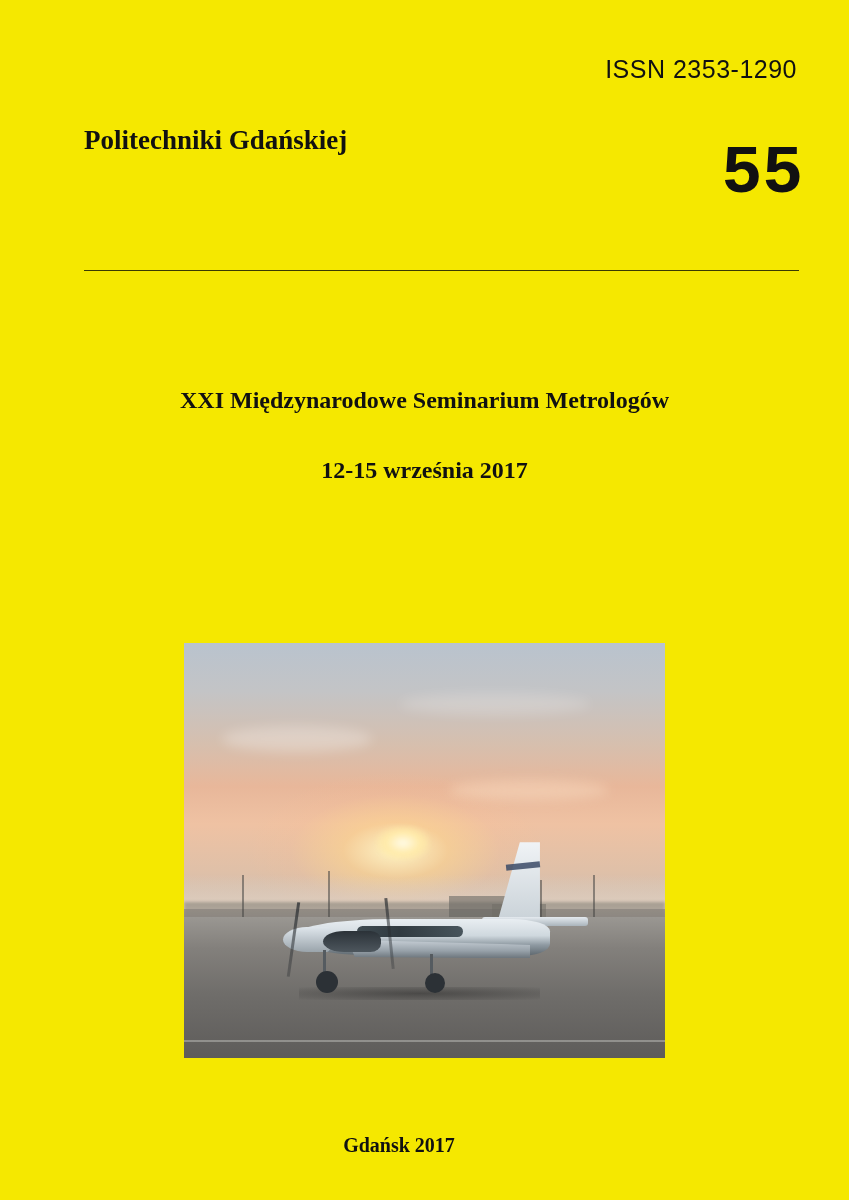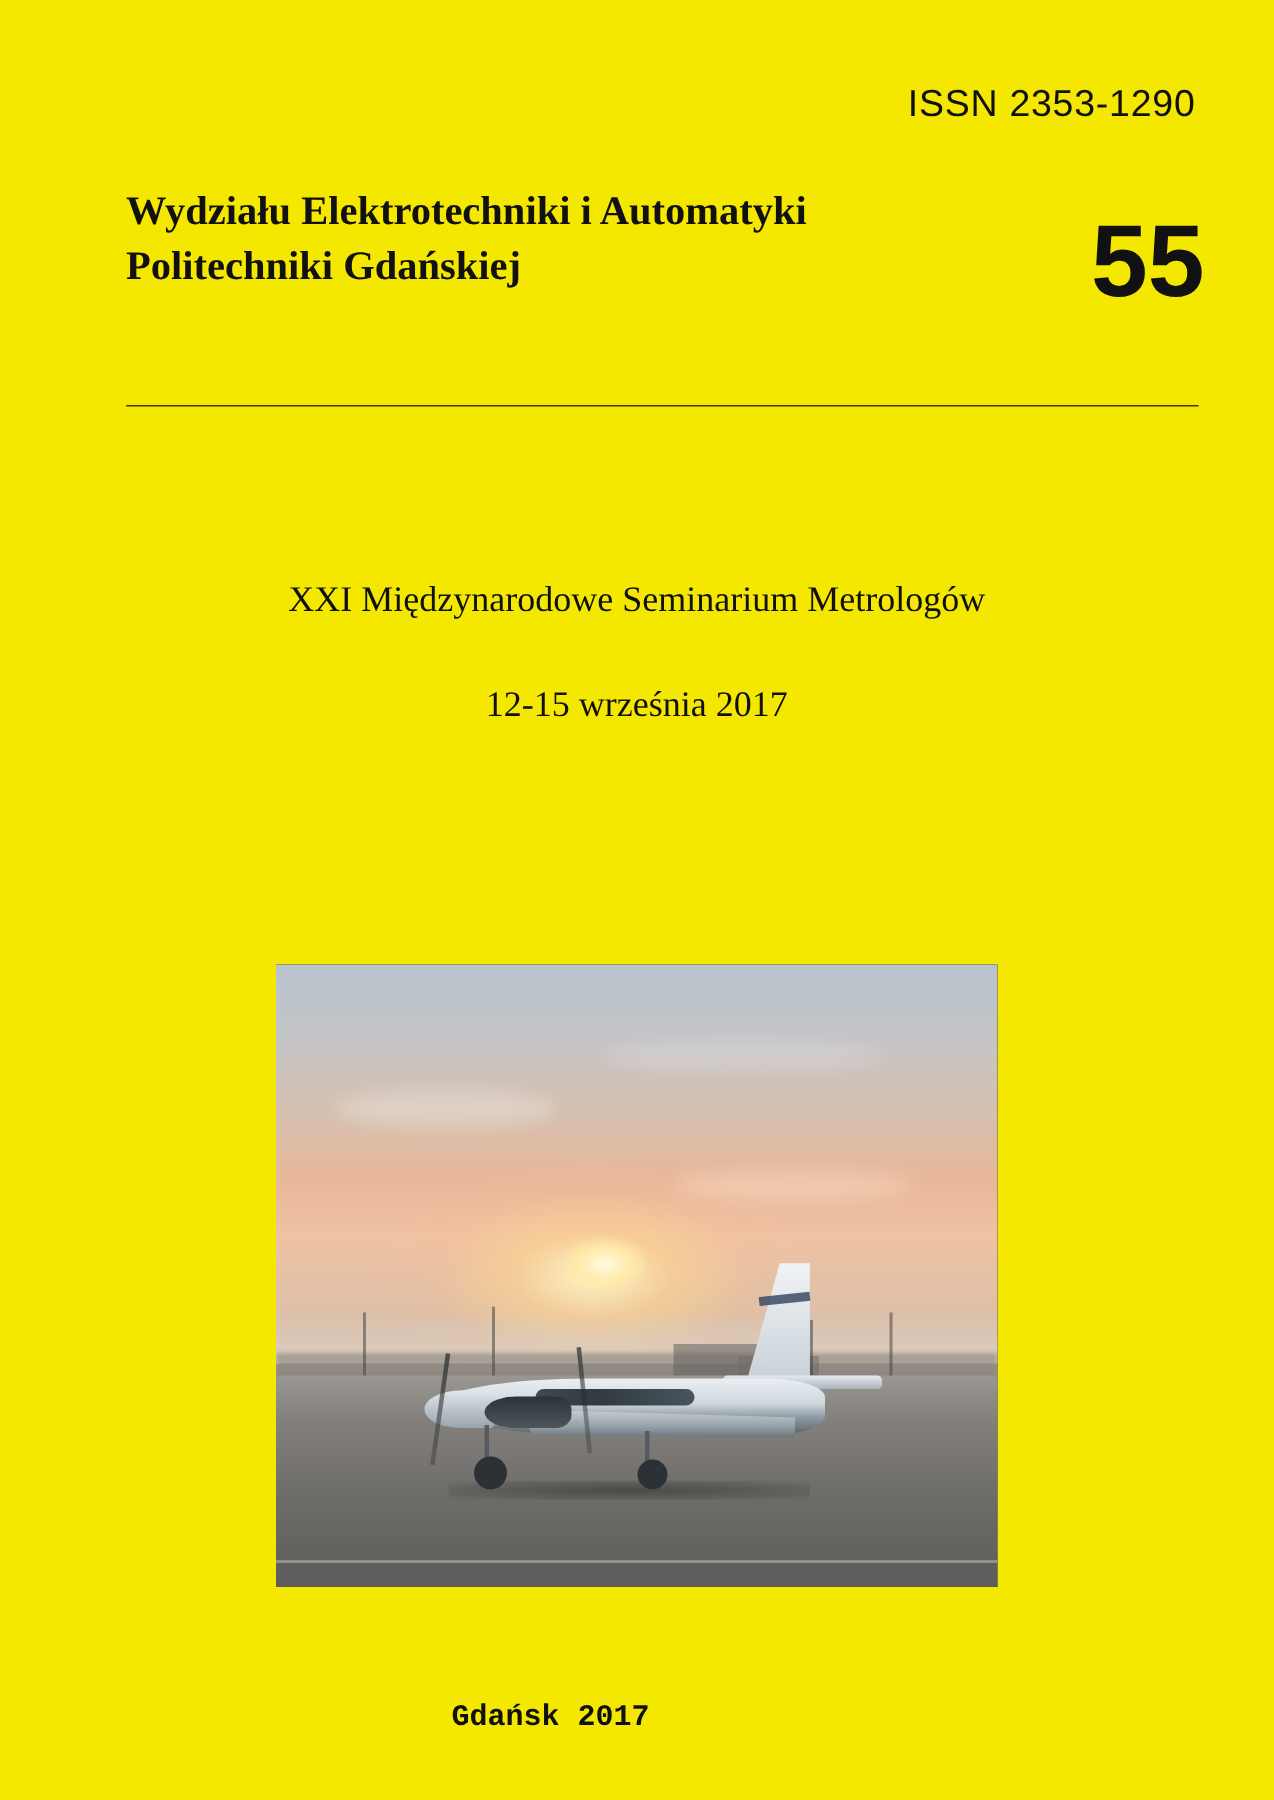--- a/index.html
+++ b/index.html
@@ -51,21 +51,21 @@
     width: 620px;
   }
   .masthead-title .line {
     display: block;
     white-space: nowrap;
   }
   .issue-number {
     position: absolute;
     top: 18px;
     right: 0px;
-    font-family: Liberation Sans, sans-serif;
+    font-family: Liberation Mono, monospace;
     font-weight: bold;
     font-size: 68px;
     line-height: 68px;
     color: #111111;
   }
   .rule {
     position: absolute;
     top: 270px;
     left: 84px;
     width: 715px;
@@ -76,21 +76,21 @@
   
   .conference {
     position: absolute;
     top: 382px;
     left: 0;
     width: 849px;
     text-align: center;
   }
   .conf-line {
     font-family: "Liberation Serif", serif;
-    font-weight: normal;
+    font-weight: bold;
     font-size: 24px;
     line-height: 36px;
     color: #111111;
   }
   .conf-gap {
     height: 34px;
   }
 
   
   .photo-frame {
@@ -309,36 +309,36 @@
     background: radial-gradient(ellipse at center, rgba(30,30,30,0.45), rgba(30,30,30,0));
   }
 
   
   .footer {
     position: absolute;
     left: 0;
     bottom: 43px;
     width: 734px;
     text-align: center;
-    font-family: Liberation Mono, monospace;
+    font-family: Liberation Serif, serif;
     font-weight: bold;
     font-size: 20px;
     color: #111111;
+    padding-left: 32px;
   }
 </style>
 </head>
 <body>
 
 <div class="page">
 
   <div class="issn">ISSN 2353-1290</div>
 
   <div class="masthead">
     <div class="masthead-title">
-      <span class="line">Wydziału Elektrotechniki i Automatyki</span>
       <span class="line">Politechniki Gdańskiej</span>
     </div>
     <div class="issue-number">55</div>
   </div>
 
   <div class="rule"></div>
 
   <div class="conference">
     <div class="conf-line">XXI Międzynarodowe Seminarium Metrologów</div>
     <div class="conf-gap"></div>

